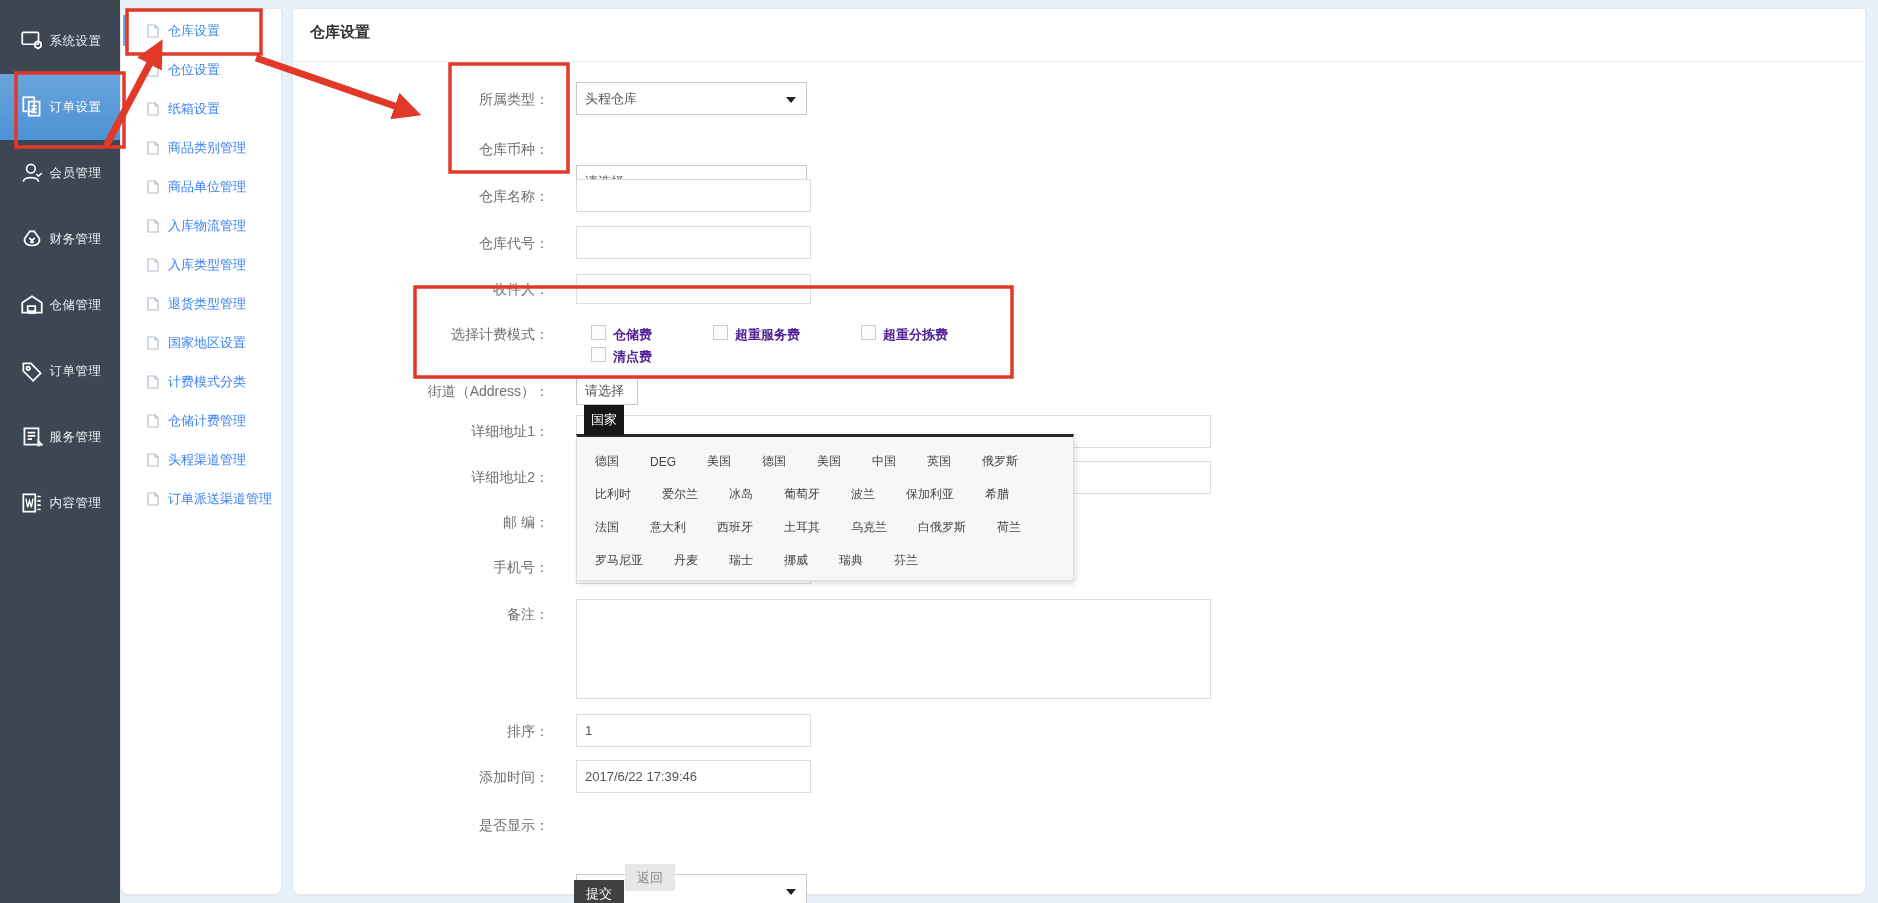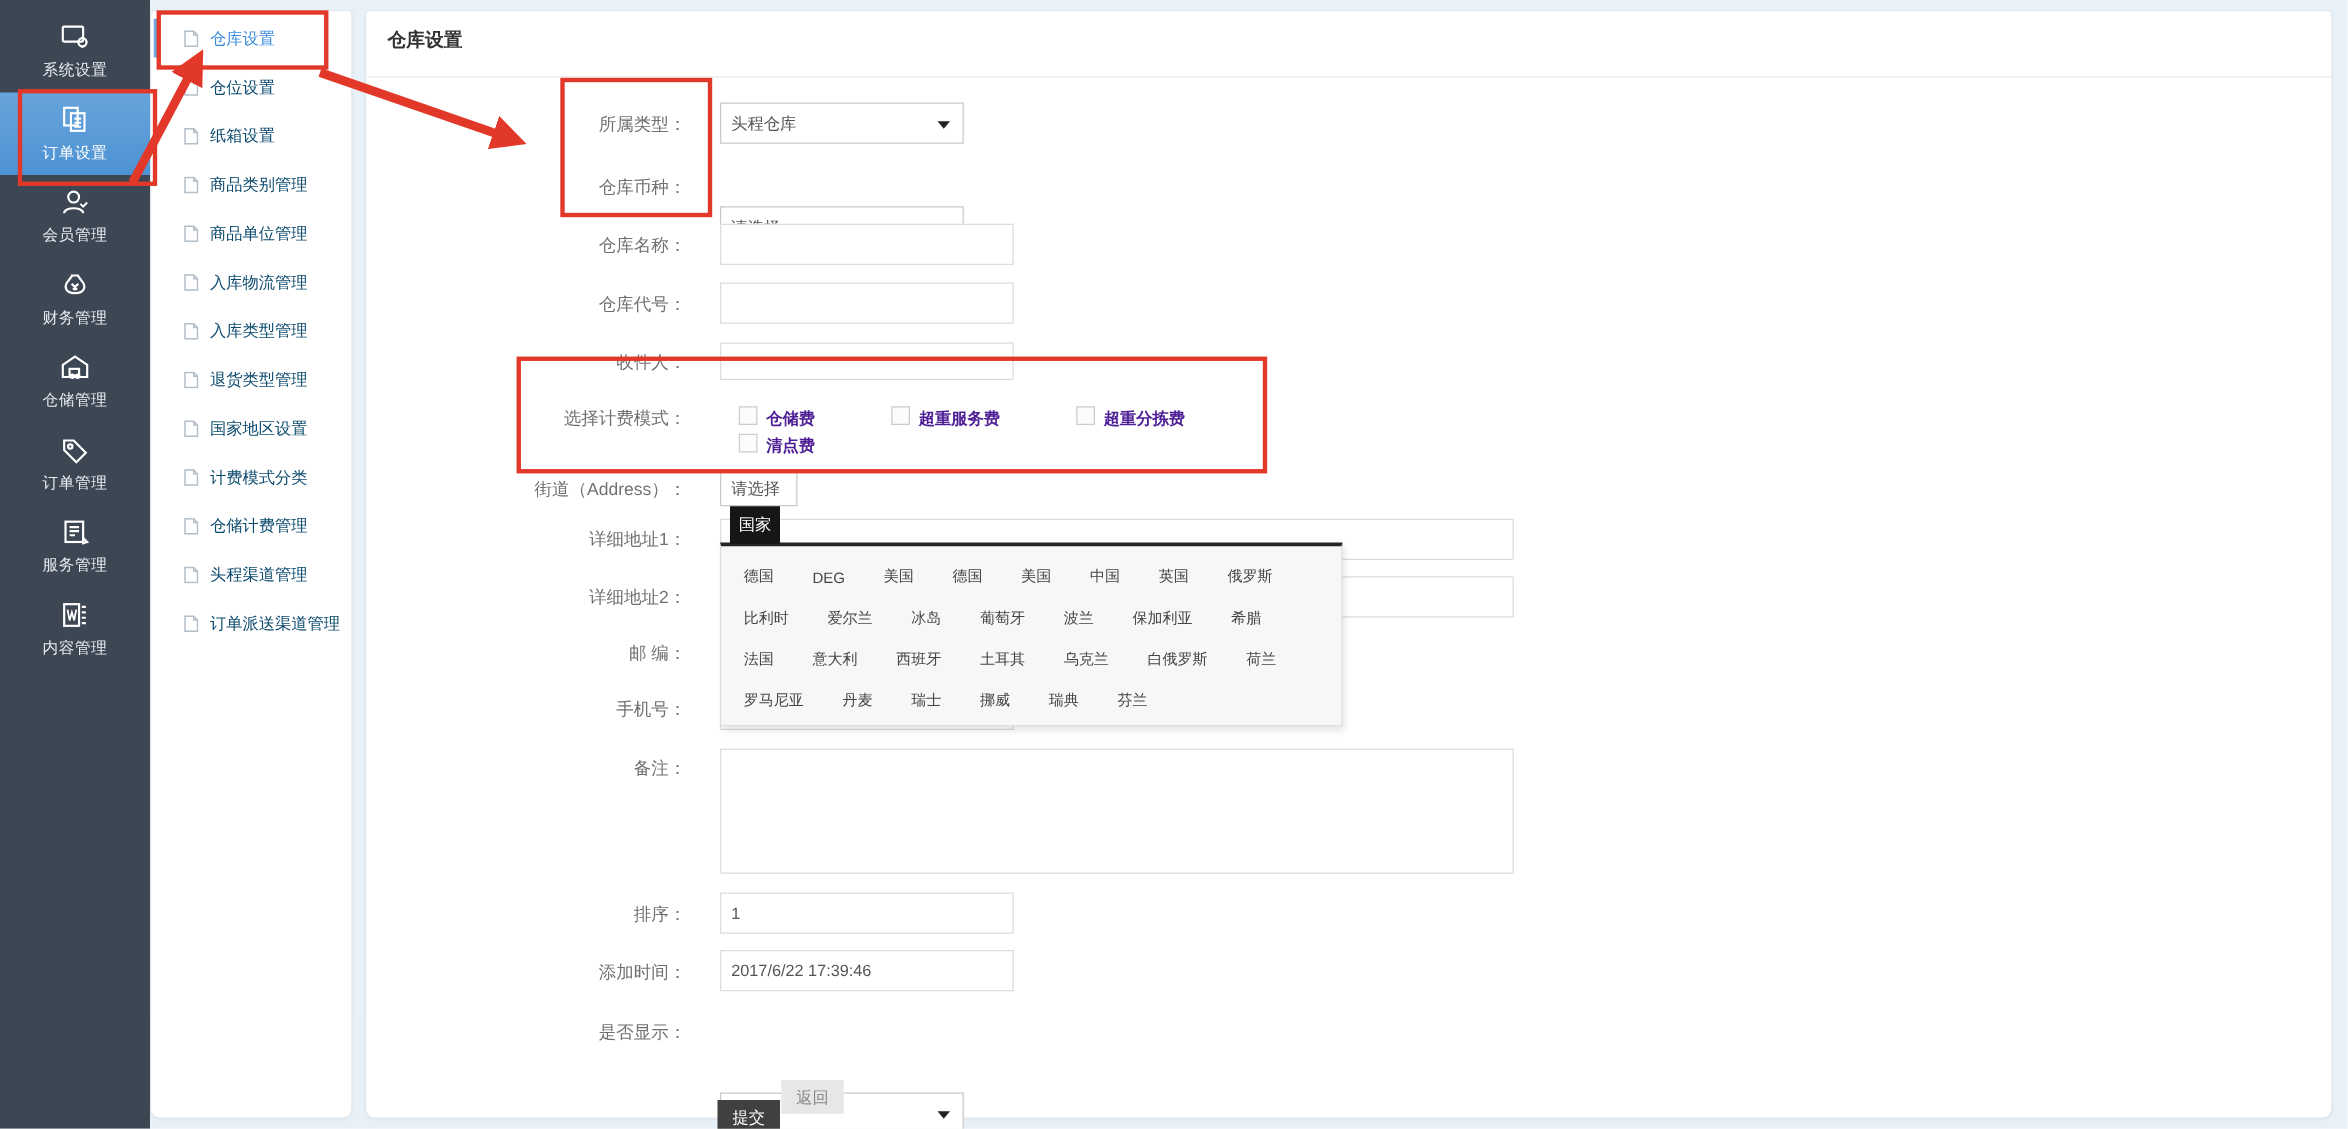--- a/index.html
+++ b/index.html
@@ -1,51 +1,51 @@
 <!DOCTYPE html>
 <html><head>
 <meta charset="utf-8">
 <style>
   * { margin:0; padding:0; box-sizing:border-box; }
   html,body { width:1878px; height:903px; overflow:hidden; }
   body { font-family:"Liberation Sans","DejaVu Sans",sans-serif; background:#e9f1f8; position:relative; }
 
   
   .sidebar { position:absolute; left:0; top:0; width:120px; height:903px; background:#3d4653; z-index:5; }
-  .side-item { height:66px; display:flex; flex-direction:column; align-items:center; justify-content:center; gap:5px; cursor:pointer; }
+  .side-item { height:66px; display:flex; flex-direction:row; align-items:center; justify-content:center; gap:5px; cursor:pointer; }
   .side-item:first-child { margin-top:8px; }
   .side-item .slabel { color:#e8ecf1; font-size:12.5px; letter-spacing:0.5px; }
   .side-item.active { background:linear-gradient(180deg,#68a4dc,#4d92d3); }
   .side-item.active .slabel { color:#fff; }
   .sicon { width:26px; height:26px; display:block; }
   .sicon svg { width:26px; height:26px; display:block; }
 
   
   .submenu { position:absolute; left:120px; top:8px; width:162px; height:887px; background:#fff;
              border:1px solid #e3e8ee; border-radius:4px 4px 8px 8px; box-shadow:0 1px 2px rgba(0,0,0,.05); z-index:4; }
   .menu-item { position:relative; height:39px; display:flex; align-items:center; padding-left:26px; cursor:pointer; }
   .menu-item:first-child { margin-top:2px; }
-  .menu-item .mlabel { margin-left:9px; font-size:13px; color:#0c4a6e; }
+  .menu-item .mlabel { margin-left:9px; font-size:13px; color:#3b82f6; }
   .menu-item.active .mlabel { color:#3e8edd; }
   .menu-item.active::before { content:""; position:absolute; left:2px; top:4px; bottom:4px; width:4px; background:#6fa8dc; }
   .ficon svg { display:block; }
 
   
   .panel { position:absolute; left:292px; top:8px; width:1574px; height:887px; background:#fff;
            border:1px solid #e3e8ee; border-radius:4px 4px 8px 8px; box-shadow:0 1px 2px rgba(0,0,0,.05); z-index:3; }
   .panel-title { position:absolute; left:17px; top:14px; font-size:15px; font-weight:bold; color:#333; }
   .panel-divider { position:absolute; left:0; right:0; top:52px; border-top:1px solid #ececec; }
 
   
   .flabel { position:absolute; left:0; width:256px; text-align:right; font-size:14px; color:#707070; }
   .ctl { position:absolute; left:283px; }
   .tinput { width:235px; height:33px; border:1px solid #dcdcdc; background:#fff; font-size:13px; color:#555; padding:0 8px;
             font-family:inherit; }
   .linput { width:635px; }
-  .selbox { width:195px; height:33px; border:1px solid #c9c9c9; background:#fff; display:flex; align-items:center;
+  .selbox { width:231px; height:33px; border:1px solid #c9c9c9; background:#fff; display:flex; align-items:center;
             padding:0 8px; font-size:13px; color:#555; cursor:pointer; position:relative;font-family:Liberation Serif, serif; }
   .selbox .caret { position:absolute; right:10px; top:14px; width:0; height:0; border-left:5px solid transparent;
                    border-right:5px solid transparent; border-top:6px solid #222; }
   .checkbox { width:15px; height:15px; border:1px solid #ccc; background:#fcfcfc; display:inline-block; cursor:pointer; }
   .cbl { font-size:13px; color:#4c1d95;font-weight:bold; }
   .remark-ta { width:635px; height:100px; border:1px solid #dcdcdc; resize:none; font-family:inherit; font-size:13px; color:#555; padding:6px 8px; }
 
   .btn { position:absolute; height:27px; padding:0 12px; font-size:13px; border:none; cursor:pointer; font-family:inherit; }
   .btn-submit { left:281px; top:847px; background:#404040; color:#fff;margin-top:24px; }
   .btn-back { left:332px; top:855px; background:#e7e7e7; color:#8a8a8a; }

